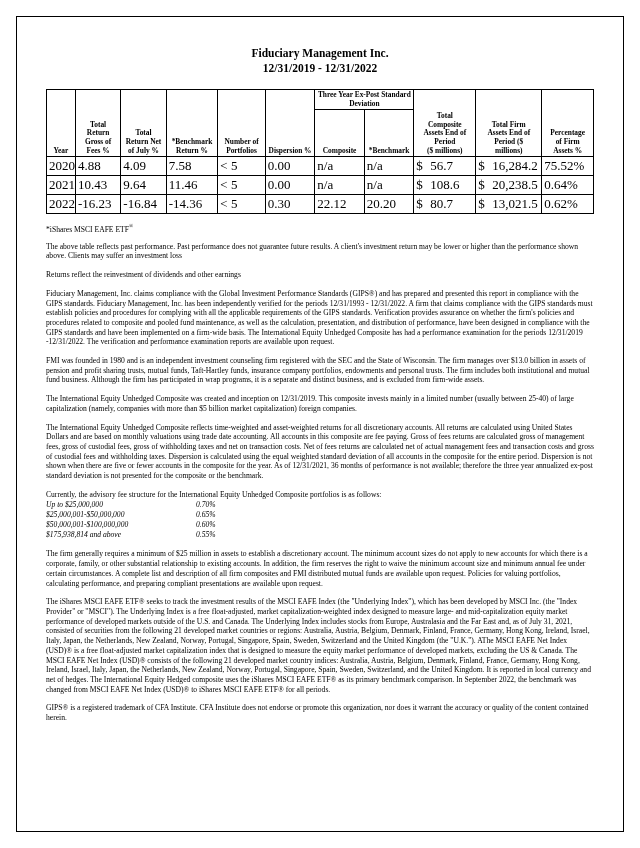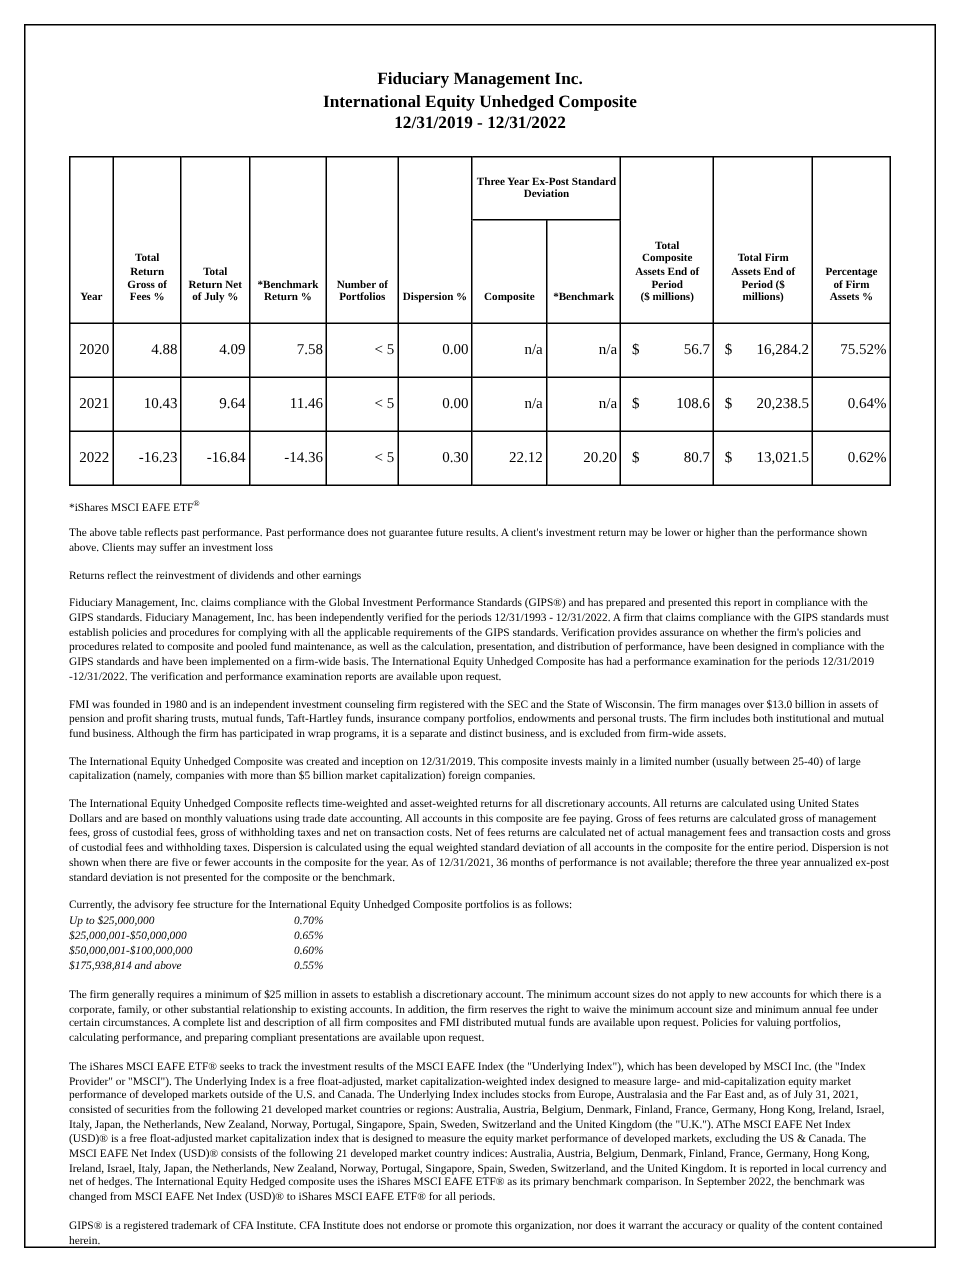--- a/index.html
+++ b/index.html
@@ -44,39 +44,39 @@
 
   table.perf {
     border-collapse: collapse;
     width: 100%;
     margin-top: 14px;
     font-size: 7.4px;
     table-layout: fixed;
   }
   table.perf th, table.perf td {
     border: 1px solid #000;
-    padding: 12px 2px;
+    padding: 1px 2px;
     vertical-align: bottom;
     font-weight: normal;
   }
   table.perf thead th {
     text-align: center;
     font-weight: bold;
     line-height: 8.6px;
     height: 44px;
     vertical-align: bottom;
   }
   table.perf thead tr.topband th {
     height: 9px;
     vertical-align: middle;
   }
   table.perf tbody td {
-    text-align: right;
+    text-align: left;
     height: 11px;
-    font-size: 10px;
+    font-size: 13px;
   }
   td.dollar {
     text-align: left;
     border-right: none !important;
     width: 8px;
   }
   td.amt {
     text-align: right;
     border-left: none !important;
   }
@@ -106,21 +106,20 @@
 </style>
 </head>
 <body>
 
 <div class="page">
   <div class="doc-border"></div>
   <div class="inner">
 
     <div class="title">
       <div>Fiduciary Management Inc.</div>
-      <div>International Equity Unhedged Composite</div>
       <div>12/31/2019 - 12/31/2022</div>
     </div>
 
     <table class="perf">
       <colgroup>
         <col style="width:28px">
         <col style="width:44px">
         <col style="width:44px">
         <col style="width:50px">
         <col style="width:46px">

